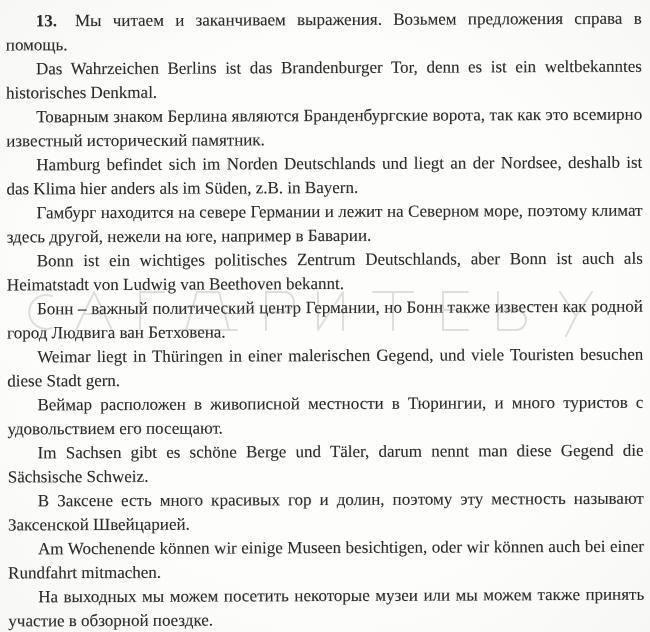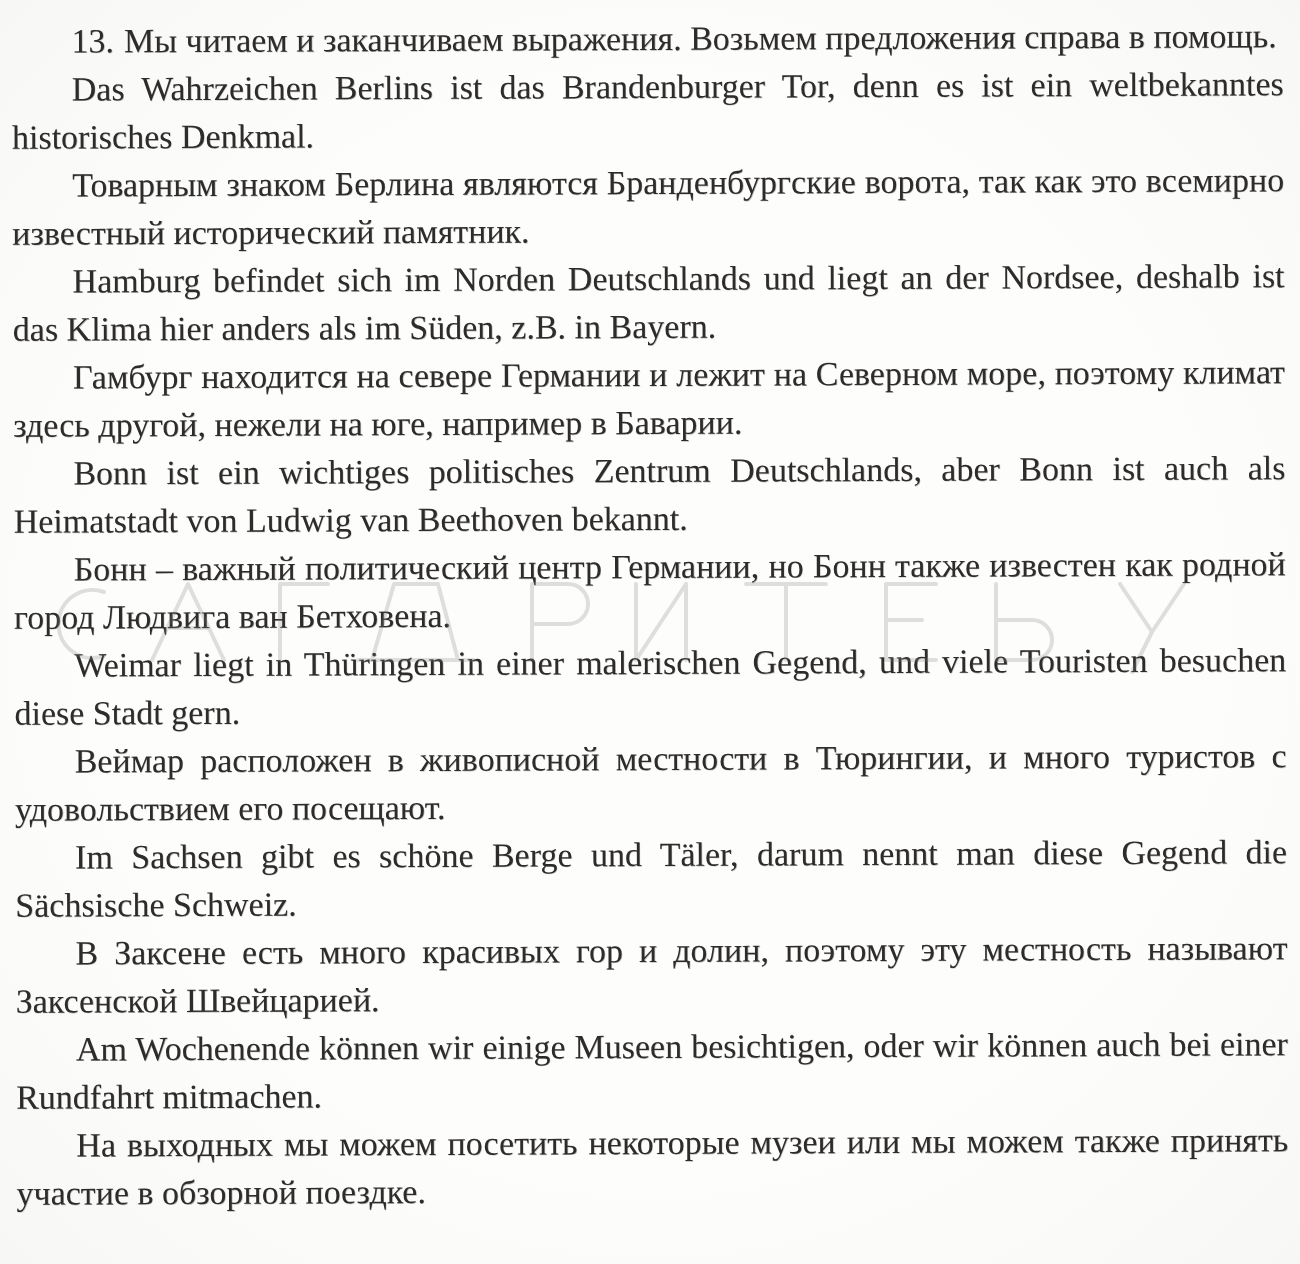--- a/index.html
+++ b/index.html
@@ -30,22 +30,22 @@
     transform: rotate(-0.25deg);
     text-shadow: 0.3px 0.3px 0 rgba(46,44,42,0.30);
   }
   .para {
     margin: 0;
     text-indent: 30px;
     hyphens: auto;
     -webkit-hyphens: auto;
   }
   .num {
-    font-weight: normal;
-    margin-right: 5px;
+    font-weight: bold;
+    margin-right: 18px;
   }
   
   .watermark {
     position: absolute;
     left: 0;
     top: 276px;
     width: 650px;
     height: 72px;
     z-index: 2;
     pointer-events: none;

